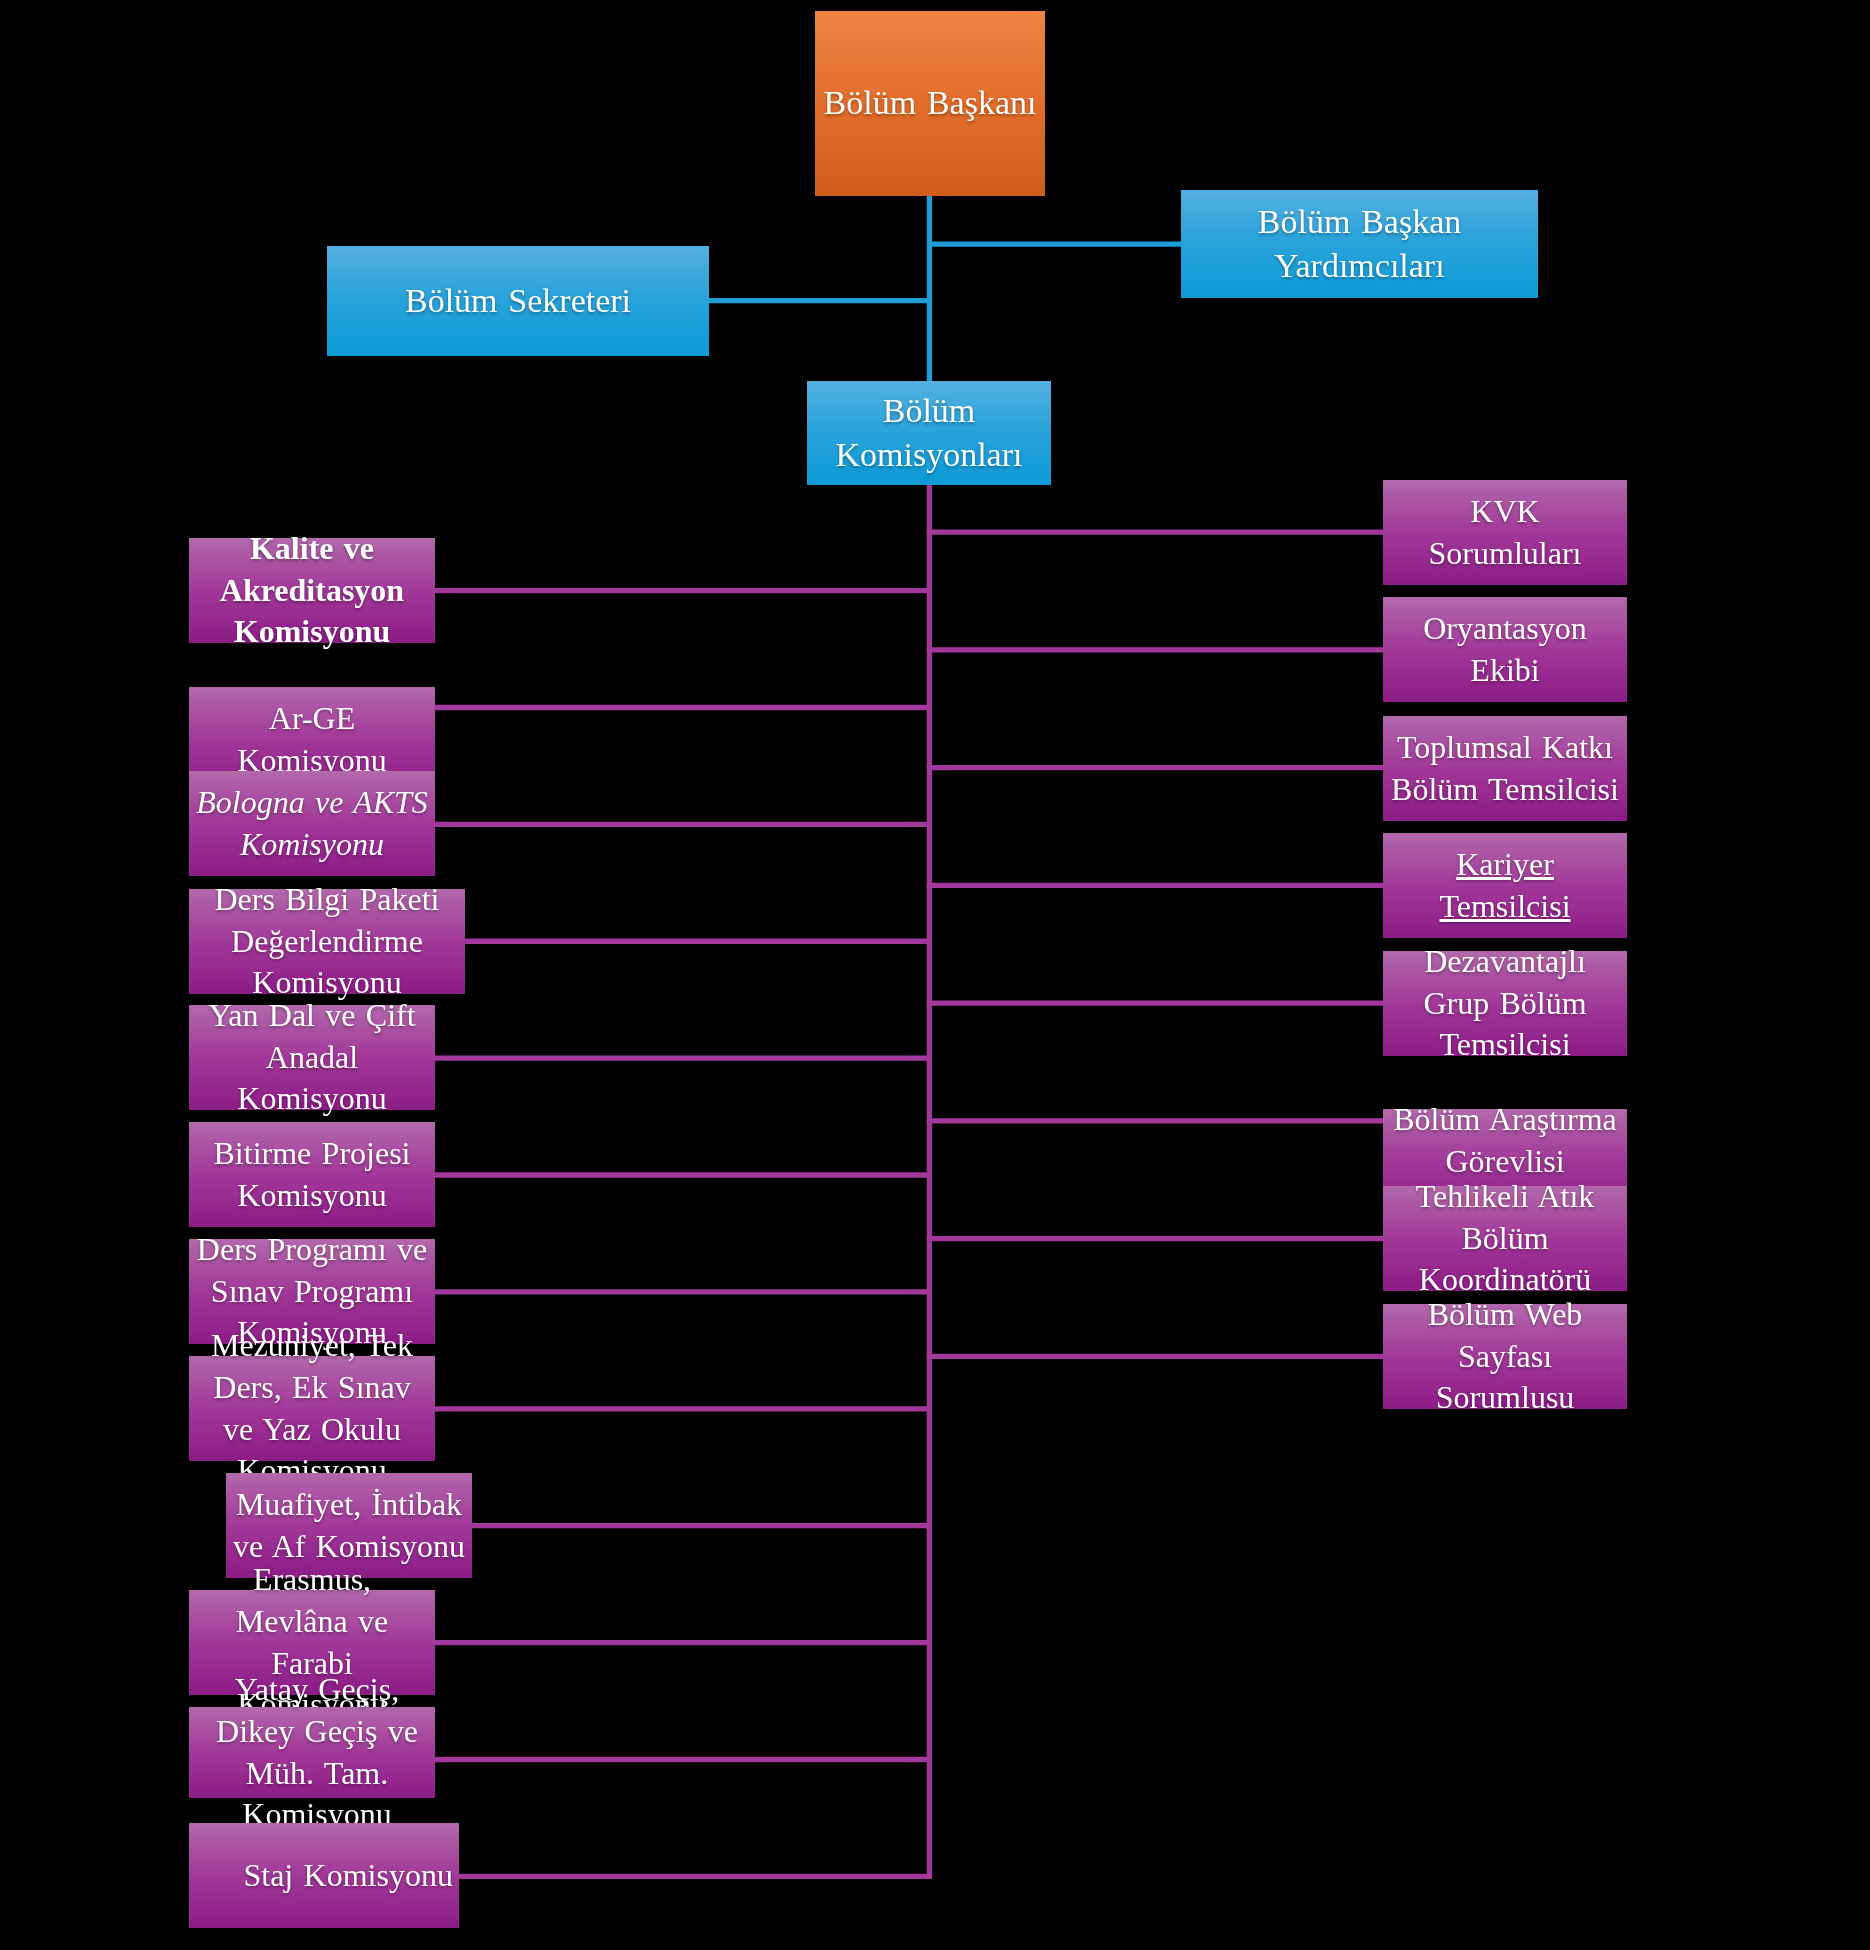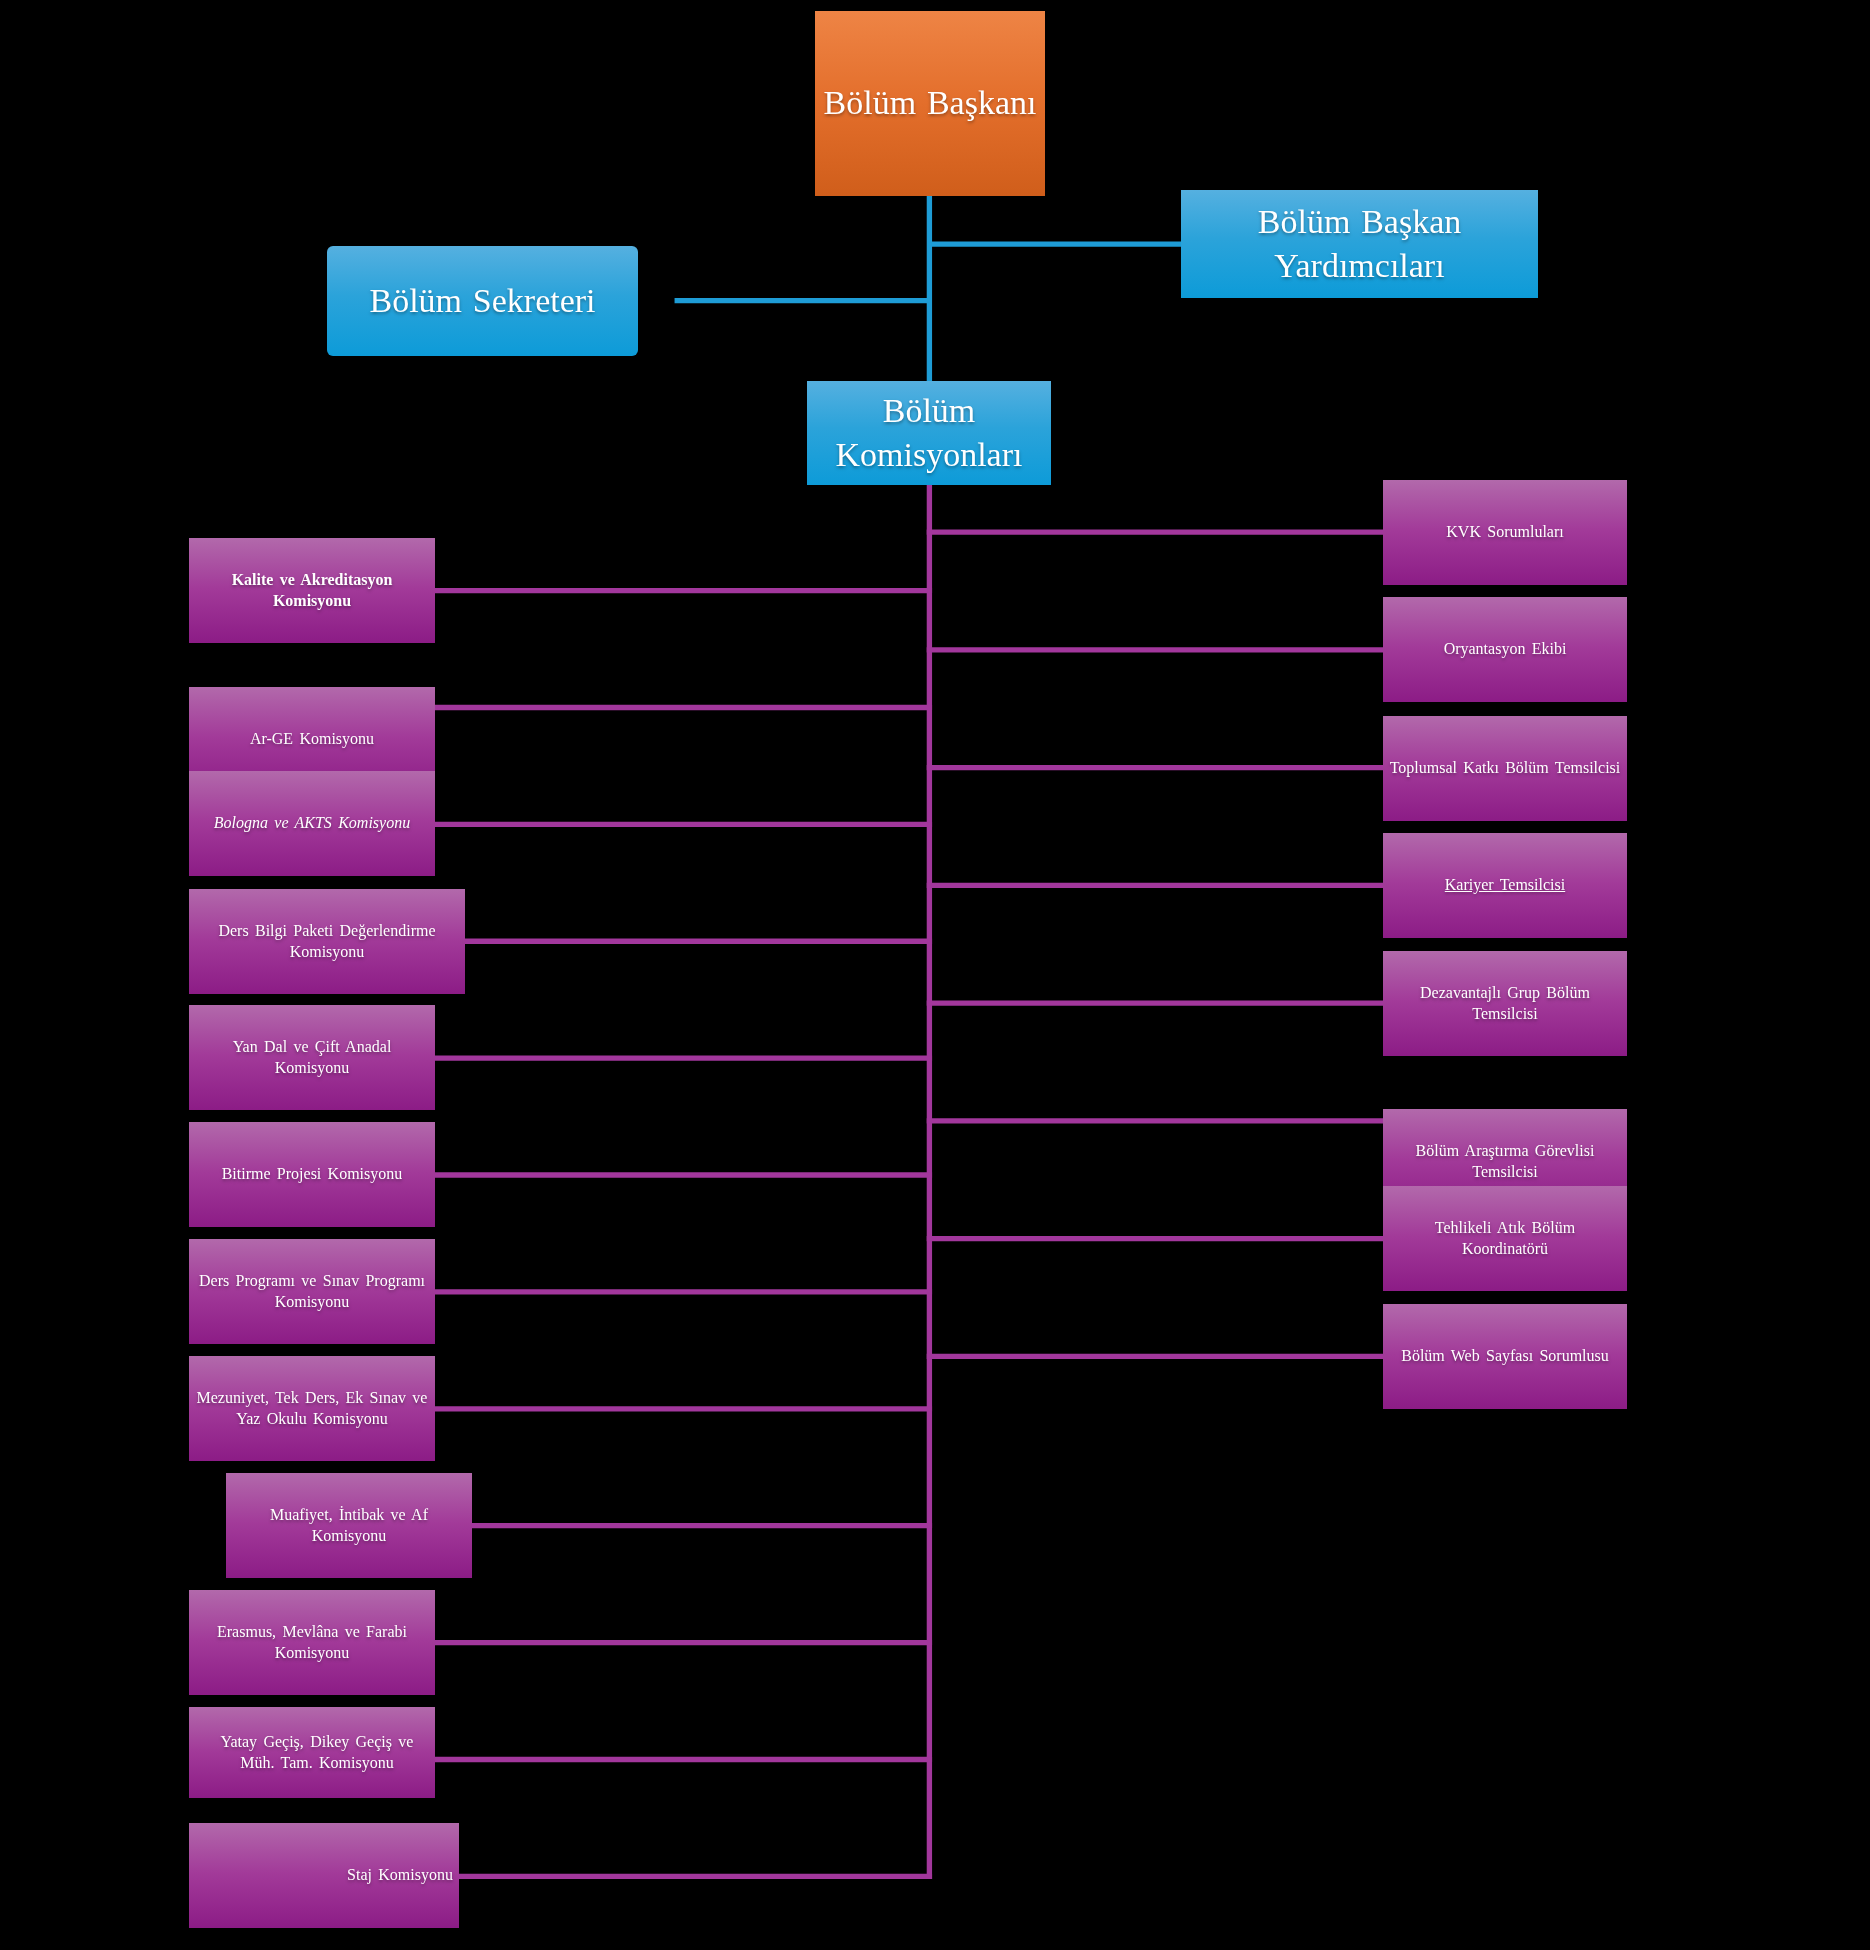--- a/index.html
+++ b/index.html
@@ -9,29 +9,29 @@
   }
   #canvas{position:absolute;inset:0;width:1871px;height:1951px;}
   svg.connectors{position:absolute;left:0;top:0;width:1871px;height:1951px;}
   .node{
     position:absolute;display:flex;align-items:center;justify-content:center;
     text-align:center;color:#fff;box-sizing:border-box;padding:3.1px 6.1px;
     text-shadow:0 1.5px 3.1px rgba(0,0,0,0.35);word-spacing:2.3px;
   }
   .node .label{display:block;width:100%;}
   .big{font-size:34px;line-height:1.3;}
-  .small{font-size:16px;line-height:1.3;}
+  .small{font-size:32px;line-height:1.3;}
   .bold{font-weight:bold;}
   .orange{background:linear-gradient(180deg,#EE8445 0%,#E36E2B 50%,#D05E1B 100%);}
   .bluebox{background:linear-gradient(180deg,#55B0E0 0%,#2BA3DA 45%,#0D9BD8 100%);}
   .magentabox{background:linear-gradient(180deg,#B269AB 0%,#A23A99 48%,#8C1C86 100%);}
   
   .n-root{left:815px;top:10.7px;width:230px;height:185px;}
   .n-deputies{left:1181px;top:190px;width:357px;height:108px;}
-  .n-secretary{left:327px;top:246px;width:311px;height:110px;border-radius:6px;}
+  .n-secretary{left:327px;top:246px;width:382px;height:110px;}
   .n-hub{left:807px;top:381px;width:244px;height:104px;}
 </style>
 </head>
 <body>
 
 <div id="canvas">
 
   <svg class="connectors" viewBox="0 0 2452 2557" xmlns="http://www.w3.org/2000/svg">
       <line x1="1218" y1="257" x2="1218" y2="501" stroke="#1E9CD6" stroke-width="7"></line>
       <line x1="1218" y1="320" x2="1550" y2="320" stroke="#1E9CD6" stroke-width="7"></line>

